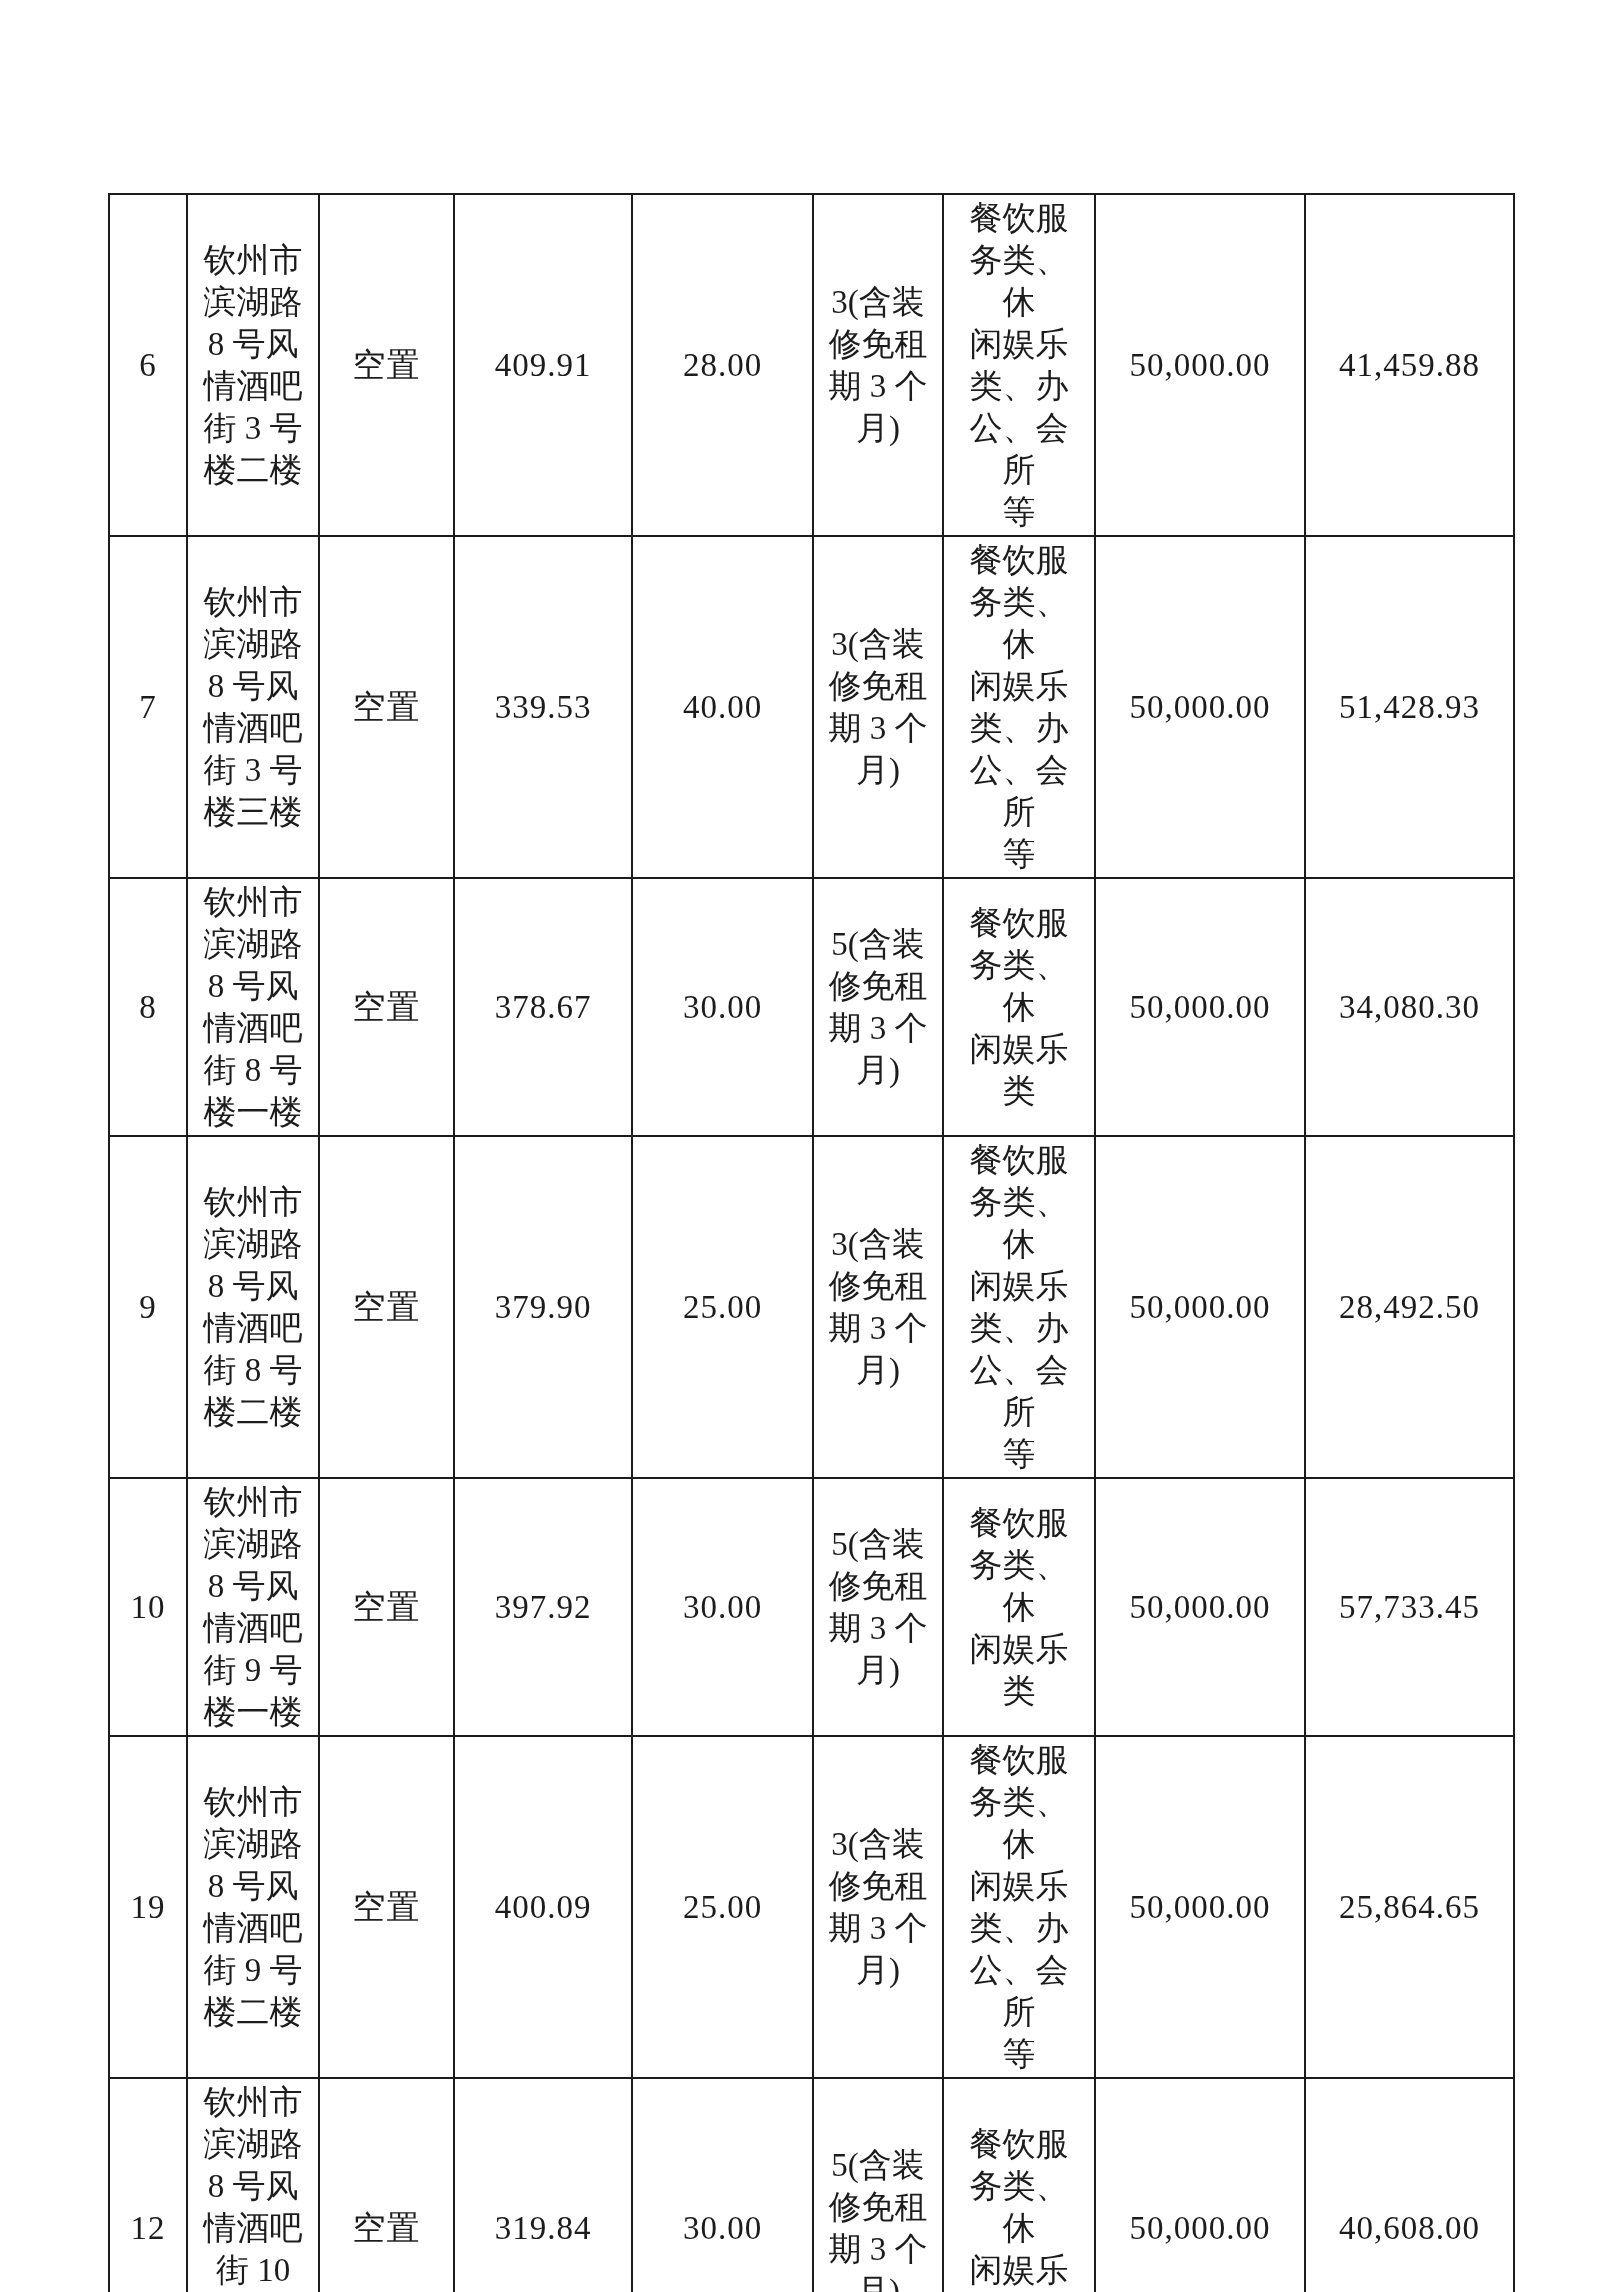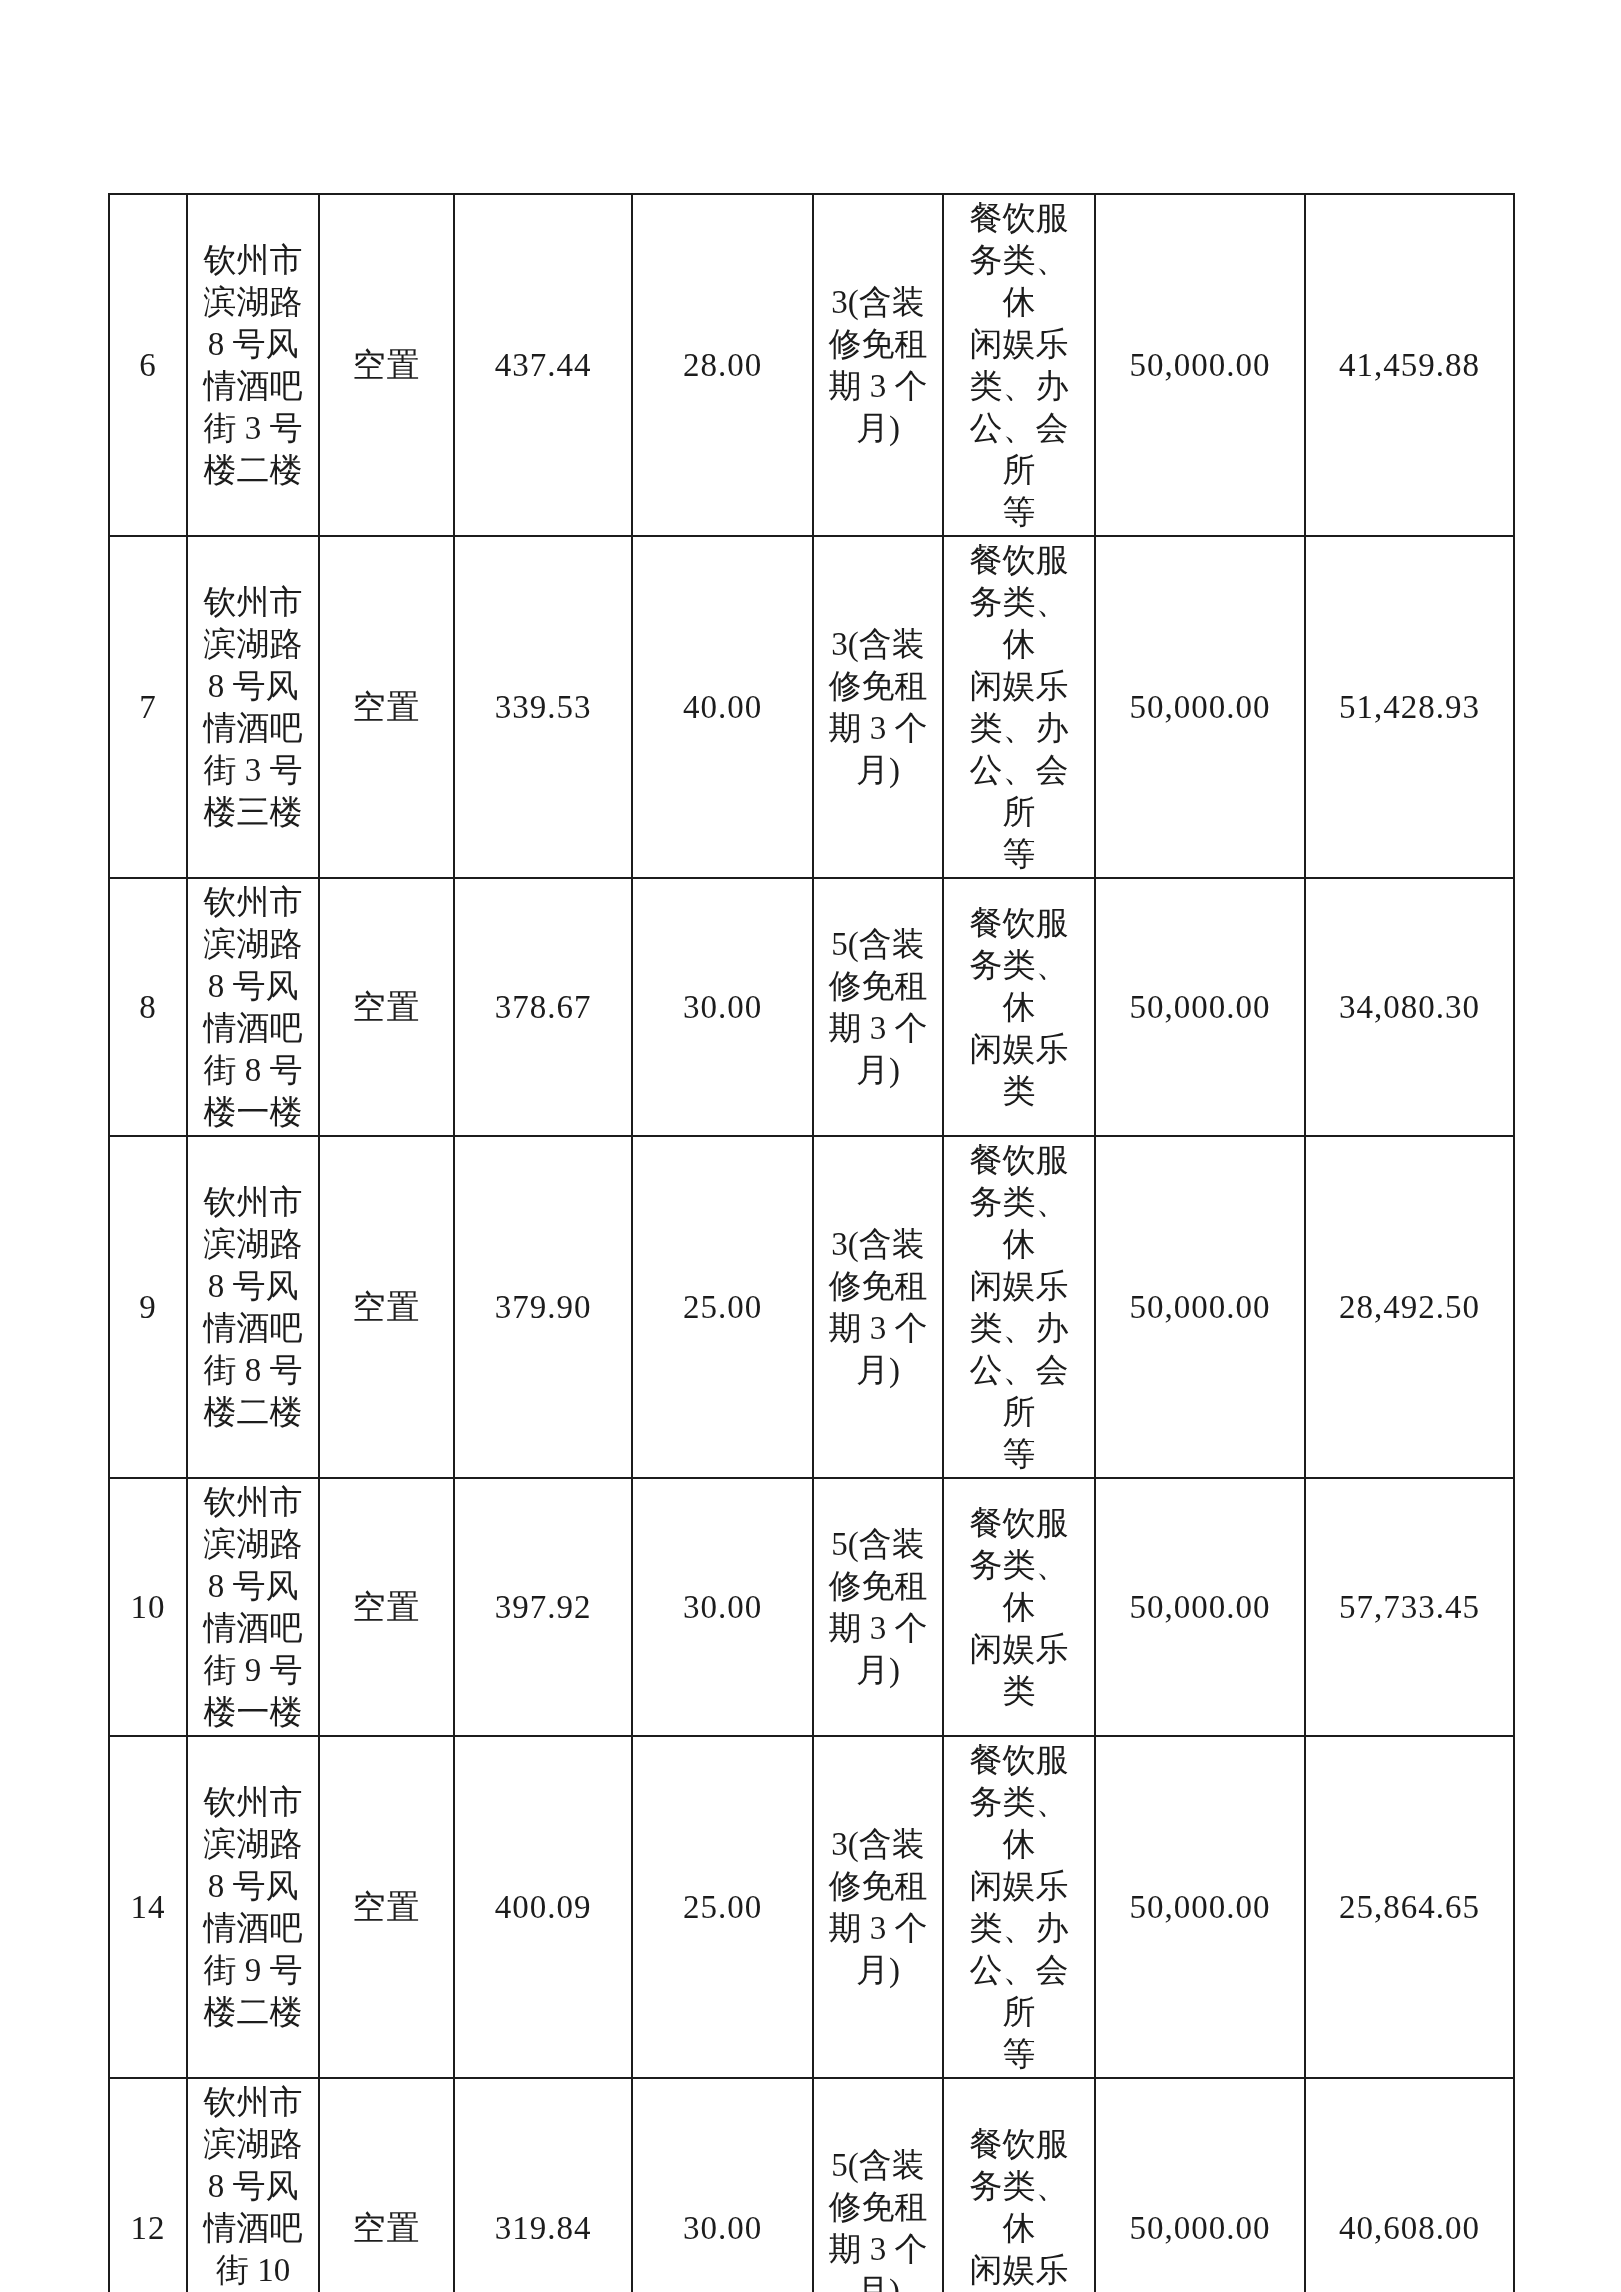--- a/index.html
+++ b/index.html
@@ -75,21 +75,21 @@
     <tbody>
       <tr class="r r0">
         <td class="num">6</td>
         <td class="wrap">钦州市
 滨湖路
 8 号风
 情酒吧
 街 3 号
 楼二楼</td>
         <td class="num">空置</td>
-        <td class="num">437.44</td>
+        <td class="num">409.91</td>
         <td class="num">28.00</td>
         <td class="wrap">3(含装
 修免租
 期 3 个
 月)</td>
         <td class="wrap">餐饮服
 务类、休
 闲娱乐
 类、办
 公、会所
@@ -183,21 +183,21 @@
 期 3 个
 月)</td>
         <td class="wrap">餐饮服
 务类、休
 闲娱乐
 类</td>
         <td class="num">50,000.00</td>
         <td class="num">57,733.45</td>
       </tr>
       <tr class="r">
-        <td class="num">14</td>
+        <td class="num">19</td>
         <td class="wrap">钦州市
 滨湖路
 8 号风
 情酒吧
 街 9 号
 楼二楼</td>
         <td class="num">空置</td>
         <td class="num">400.09</td>
         <td class="num">25.00</td>
         <td class="wrap">3(含装

